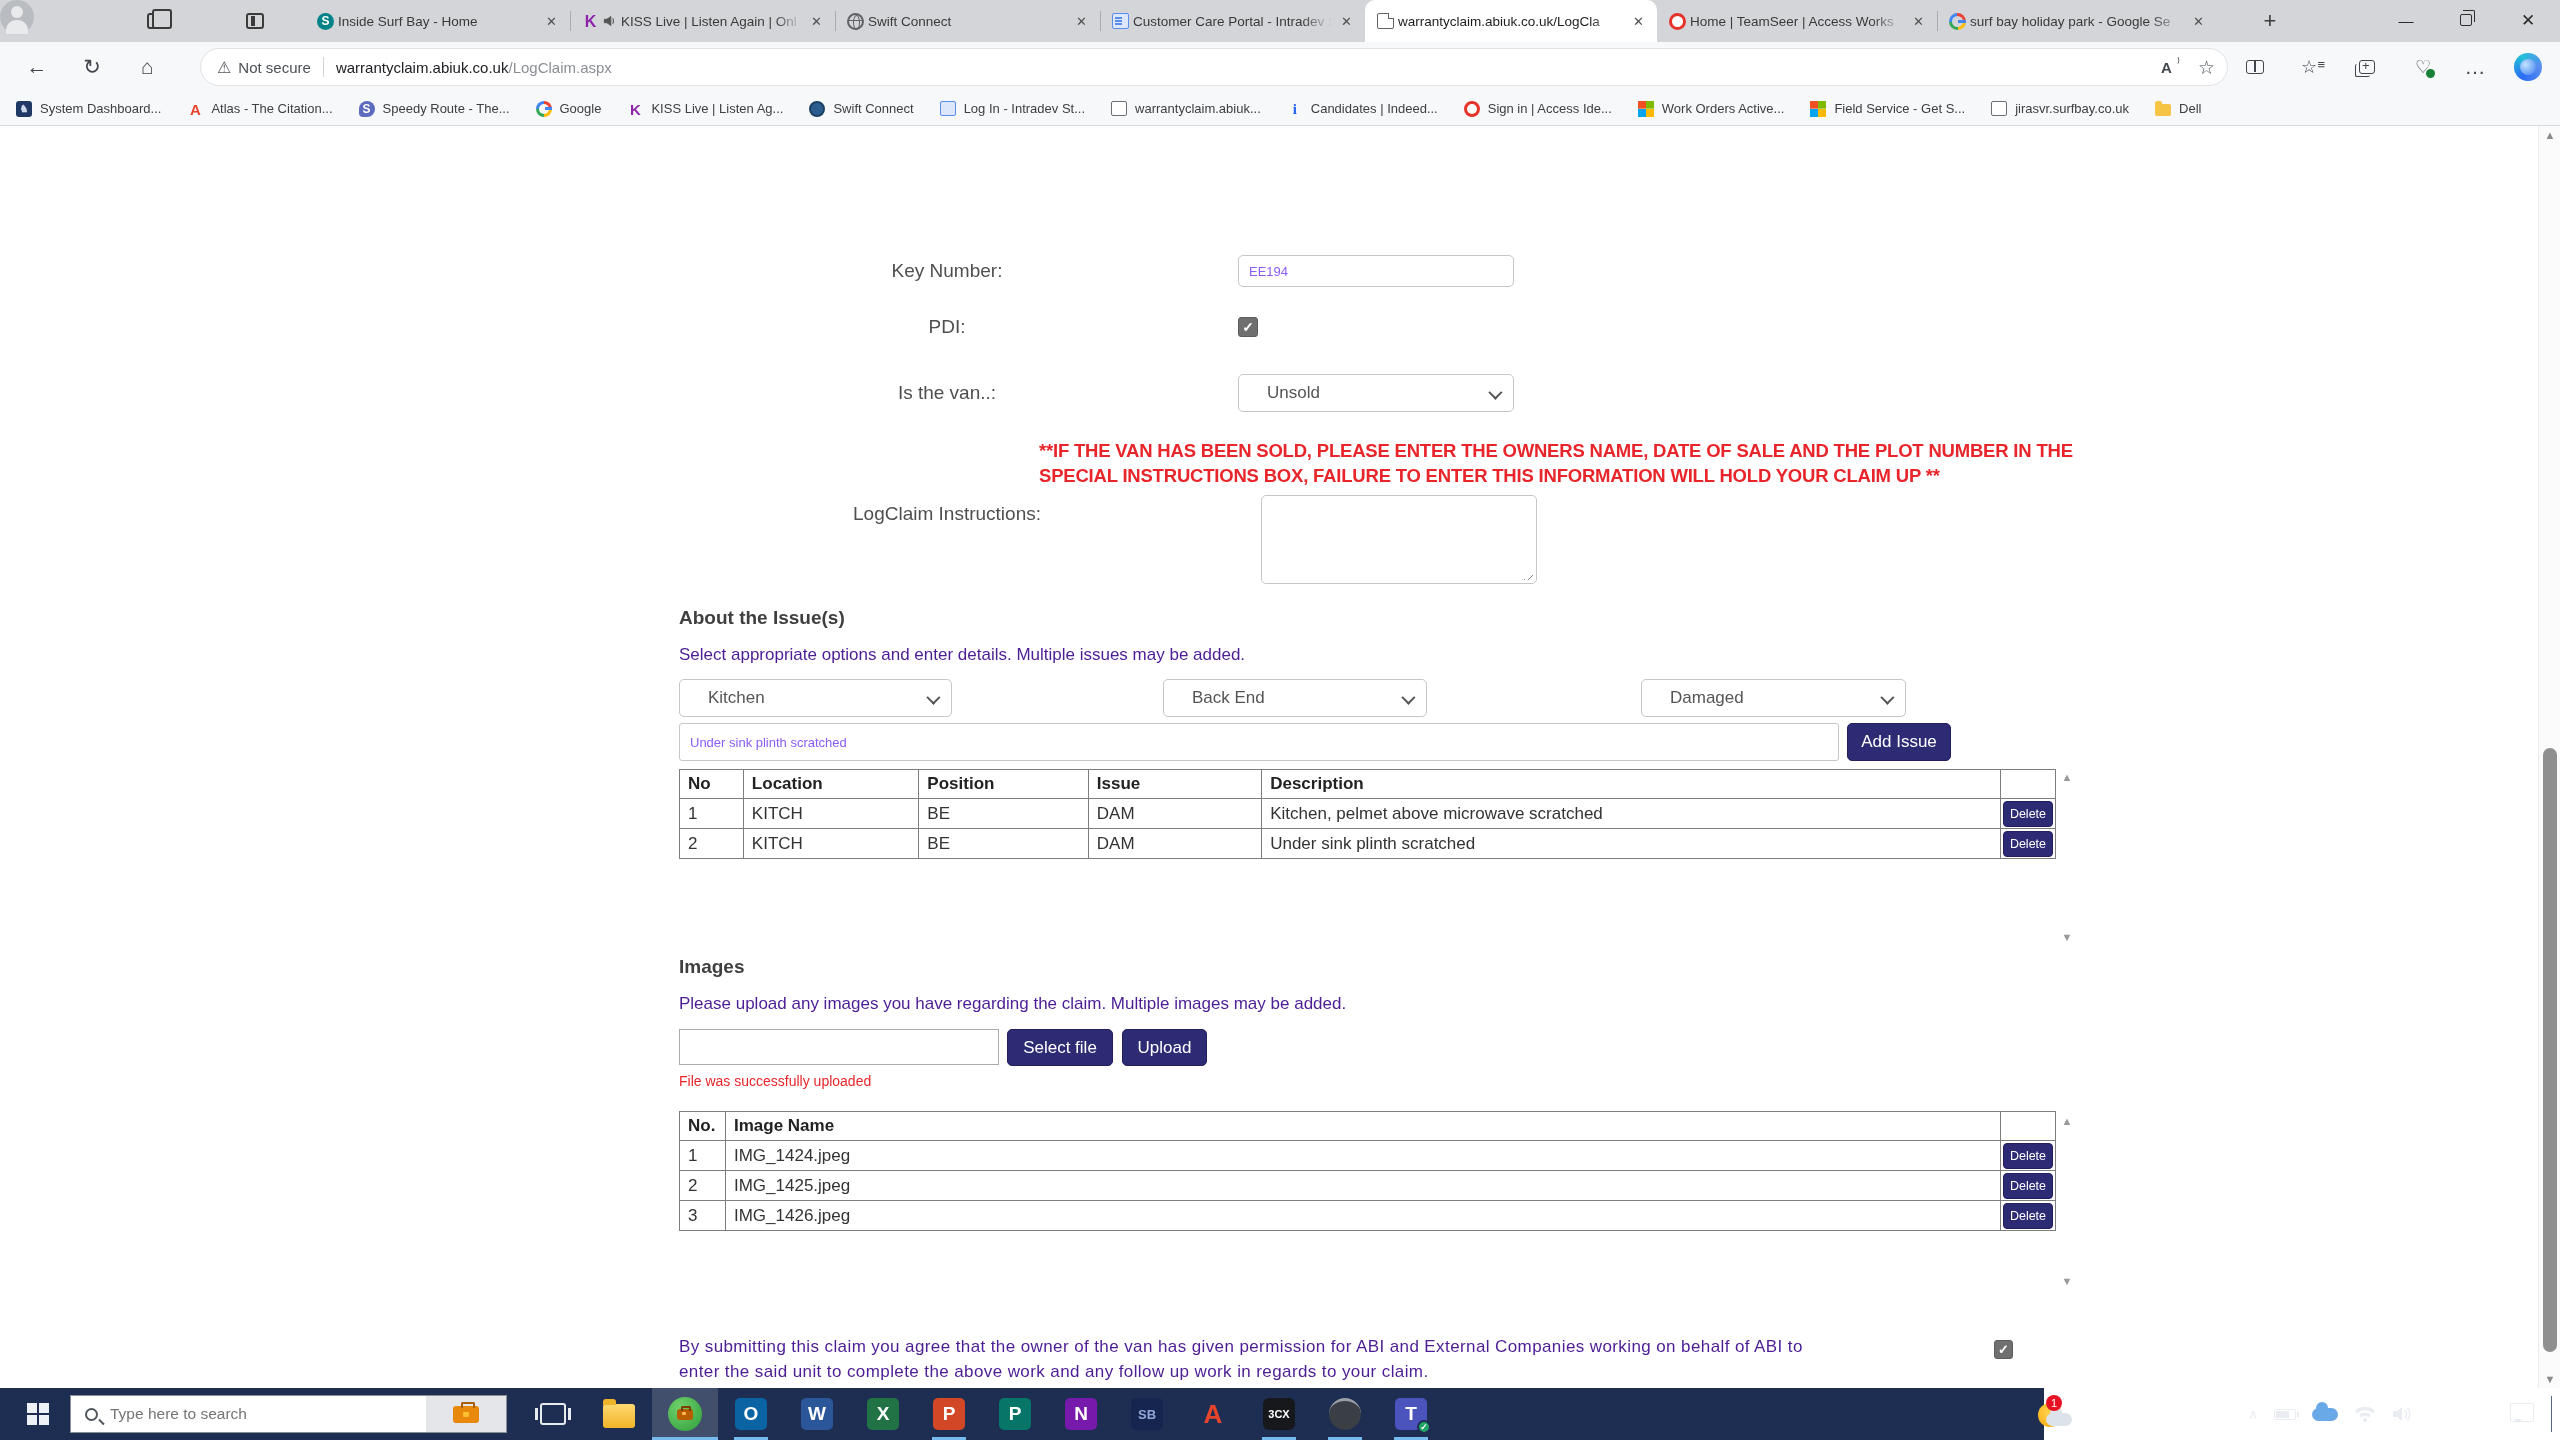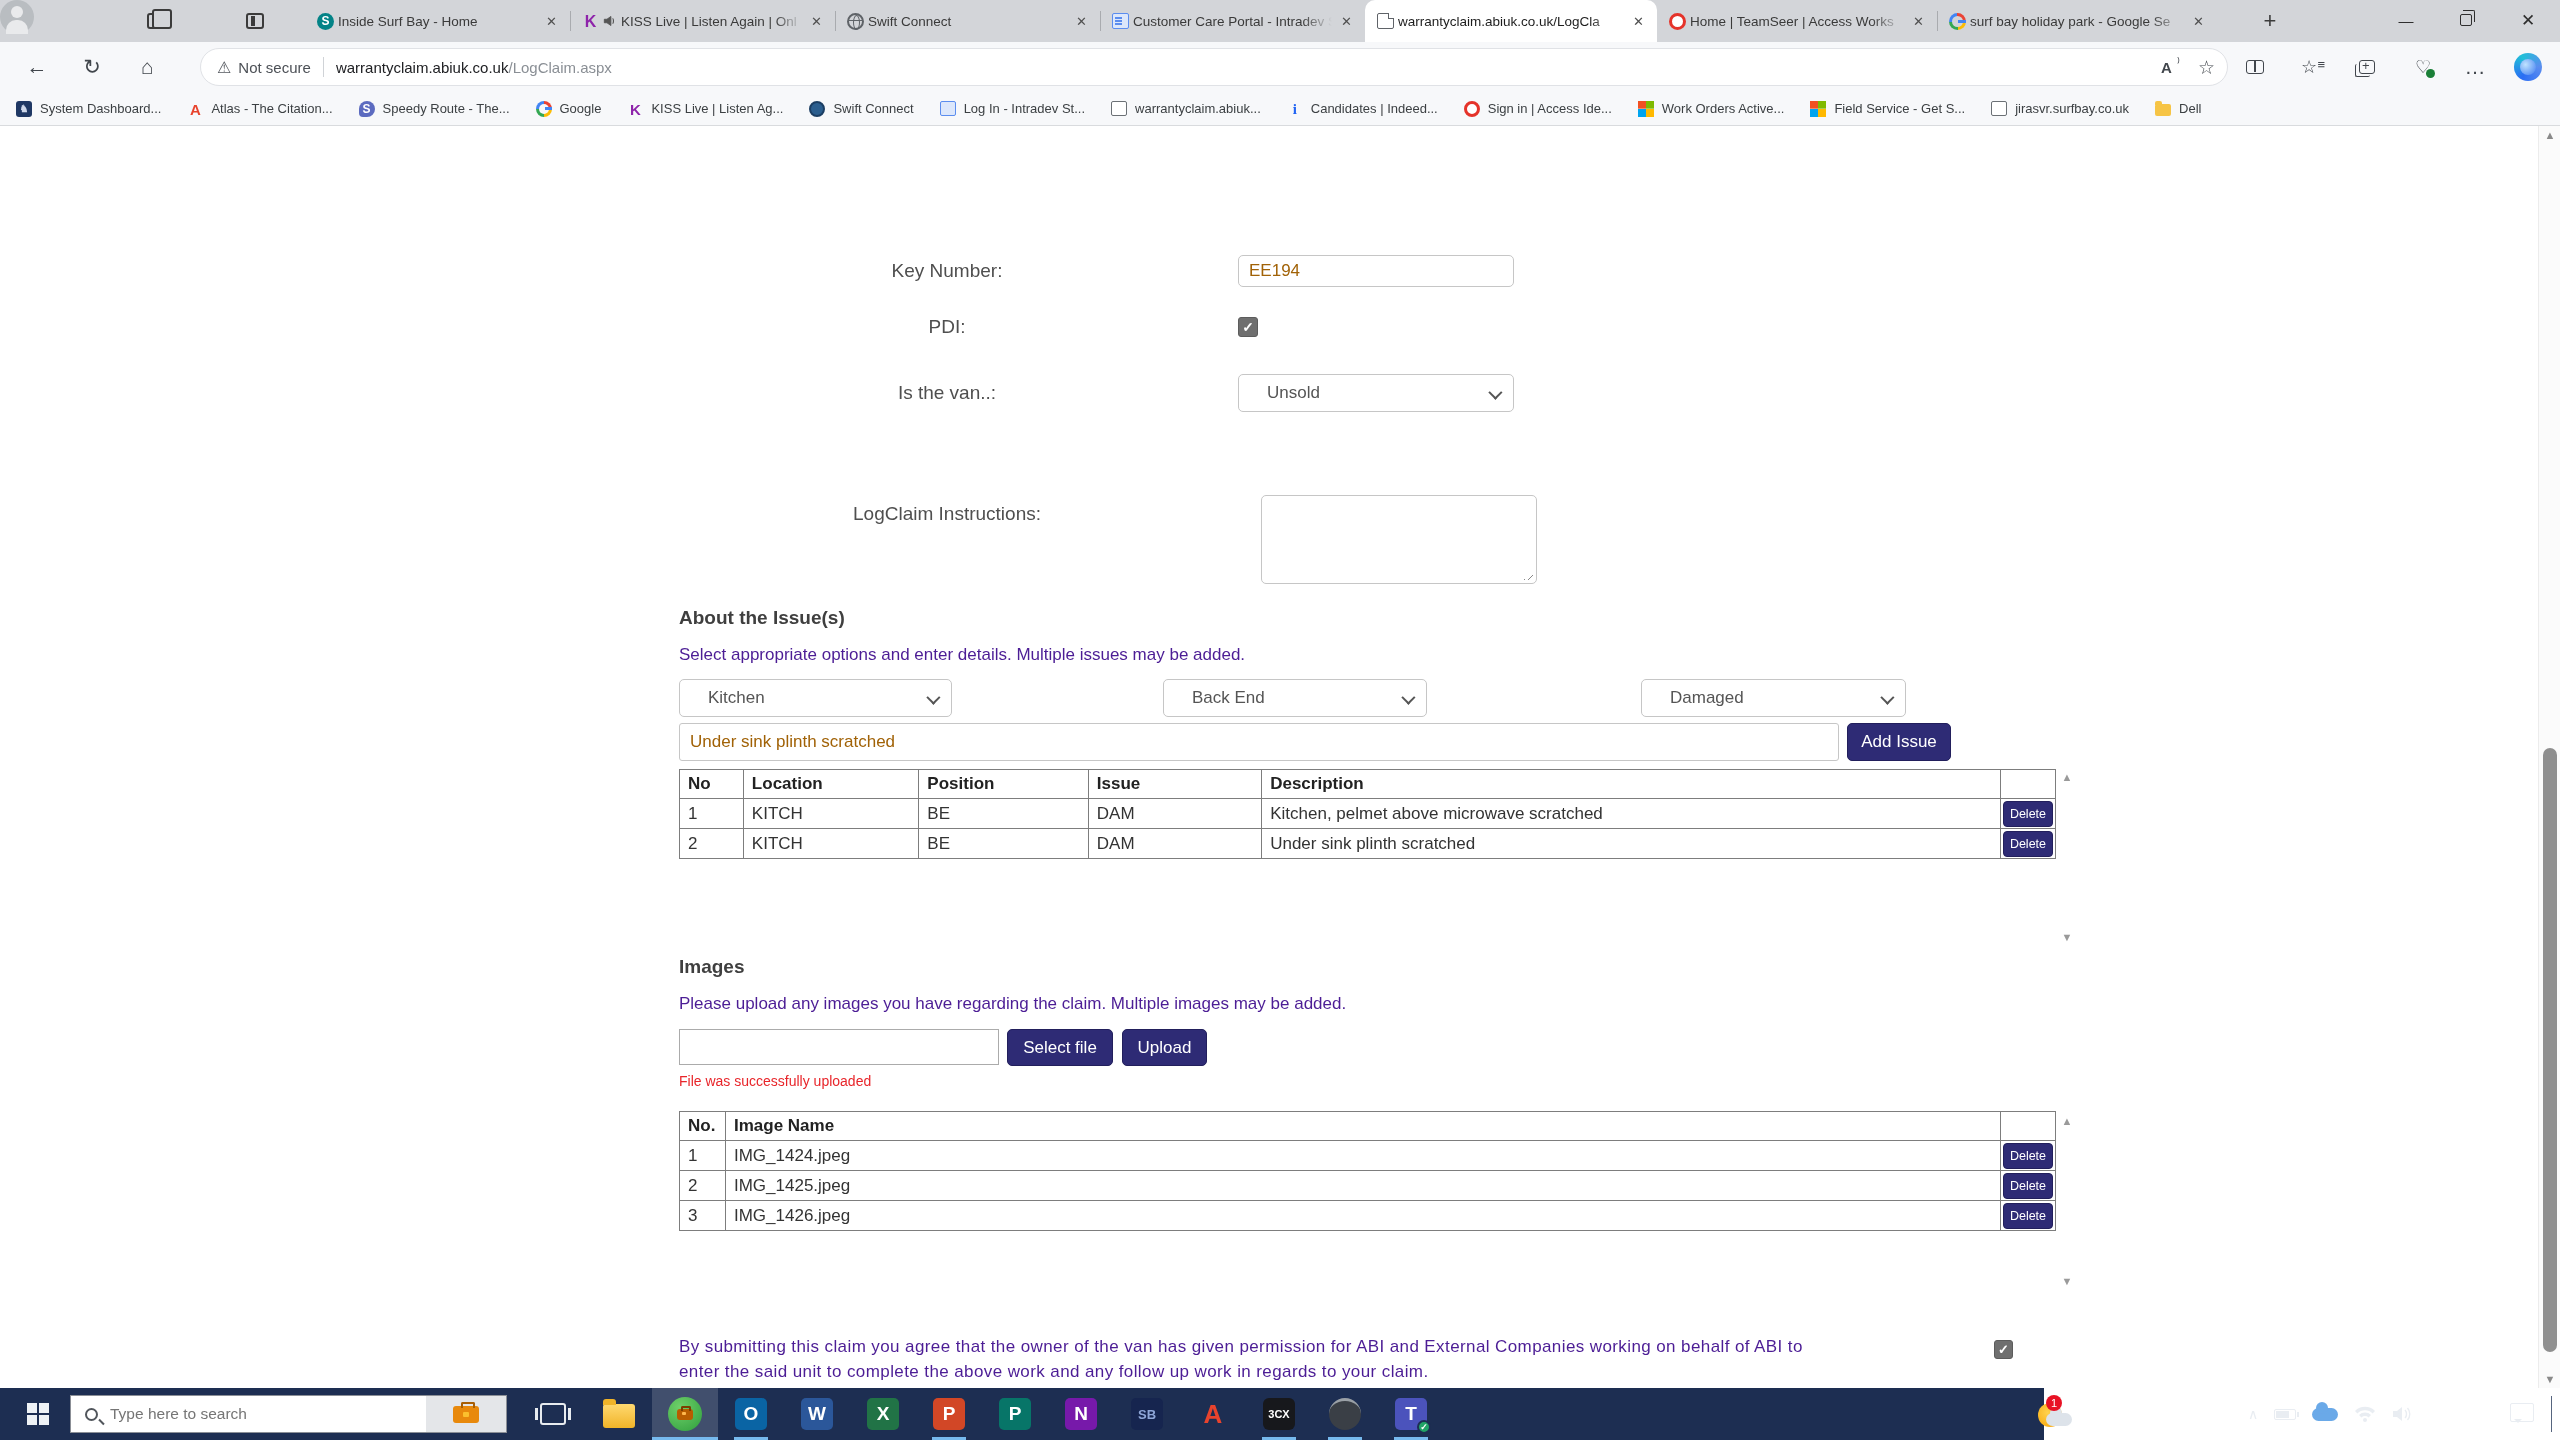--- a/index.html
+++ b/index.html
@@ -89,21 +89,21 @@
   .bi-ms { background:conic-gradient(#7fba00 0 25%, #f25022 0 0); position:relative; border-radius:0; }
   .bi-ms { background:linear-gradient(90deg,#f25022 0 48%, transparent 0), linear-gradient(90deg, transparent 0 52%, #7fba00 0); background-size:100% 48%; background-repeat:no-repeat; background-position:top; }
   .bi-ms::after { content:''; position:absolute; left:0; bottom:0; width:100%; height:48%; background:linear-gradient(90deg,#00a4ef 0 48%, transparent 0), linear-gradient(90deg, transparent 0 52%, #ffb900 0); }
   .bi-folder { width:16px; height:12px; background:#f6c445; border-radius:2px; position:relative; margin-top:3px; }
   .bi-folder::before { content:''; position:absolute; left:0; top:-3px; width:7px; height:4px; background:#f6c445; border-radius:2px 2px 0 0; }
 
   
   #content { position:absolute; left:0; top:126px; width:2560px; height:1262px; background:#fff; color:#4f4f4f; }
   .form-row { position:absolute; left:679px; display:flex; align-items:center; }
   .form-label { width:559px; text-align:center; padding-right:23px; font-size:19px; color:#4f4f4f; }
-  .txt { background:#fff; border:1px solid #c6c6c6; border-radius:5px; font-family:"Liberation Sans",sans-serif; font-size:17px; color:#a16207; padding:8px 10px; }
+  .txt { background:#fff; border:1px solid #c6c6c6; border-radius:5px; font-family:"Liberation Sans",sans-serif; font-size:13px; color:#8b5cf6; padding:8px 10px; }
   .sel { background:#fff; border:1px solid #c6c6c6; border-radius:5px; font-size:17px; color:#555; display:flex; align-items:center; padding:0 28px; position:relative; }
   .sel::after { content:''; position:absolute; right:14px; top:14px; width:8px; height:8px; border-right:2px solid #555; border-bottom:2px solid #555; transform:rotate(45deg) translateY(-2px); }
   .chk { background:#6f6f6f; border:1px solid #5c5c5c; border-radius:3px; color:#fff; display:grid; place-items:center; font-weight:bold; }
   #warnText { position:absolute; left:1039px; top:312px; width:1060px; font-size:18.5px; font-weight:bold; color:#e8252a; line-height:25px; letter-spacing:-0.2px; }
   #specialTextarea { position:absolute; left:1261px; top:369px; width:276px; height:89px; border:1px solid #c6c6c6; border-radius:5px; background:#fff; }
   #specialTextarea::after { content:''; position:absolute; right:3px; bottom:3px; width:9px; height:9px; background:linear-gradient(135deg, transparent 0 50%, #888 0 55%, transparent 0 70%, #888 0 75%, transparent 0); }
   .h2 { position:absolute; left:679px; font-size:19px; font-weight:bold; color:#3f3f3f; }
   .para { position:absolute; left:679px; font-size:17px; color:#4c1d95; }
   .btn { background:#2e2b75; border:1px solid #221f5c; border-radius:5px; color:#fff; font-family:"Liberation Sans",sans-serif; font-size:17px; display:grid; place-items:center; }
   .grid-table { position:absolute; left:679px; border-collapse:collapse; background:#fff; }
@@ -350,20 +350,21 @@
     <span class="chk" style="width:20px; height:20px; font-size:14px;">✓</span>
   </div>
 
   <div class="form-row" style="top:248px; height:38px;">
     <span class="form-label">Is the van..:</span>
     <span class="sel" style="width:276px; height:38px;">
         <span>Unsold</span>
       </span>
   </div>
 
+  <div id="warnText">**IF THE VAN HAS BEEN SOLD, PLEASE ENTER THE OWNERS NAME, DATE OF SALE AND THE PLOT NUMBER IN THE SPECIAL INSTRUCTIONS BOX, FAILURE TO ENTER THIS INFORMATION WILL HOLD YOUR CLAIM UP **</div>
 
   <div class="form-row" style="top:369px; height:89px; align-items:flex-start;">
     <span class="form-label" style="margin-top:8px;">LogClaim Instructions:</span>
   </div>
   <div id="specialTextarea"></div>
 
   <div class="h2" style="top:481px;">About the Issue(s)</div>
   <div class="para" style="top:519px;">Select appropriate options and enter details. Multiple issues may be added.</div>
 
   <span class="sel" style="position:absolute; left:679px; top:553px; width:273px; height:38px;">

